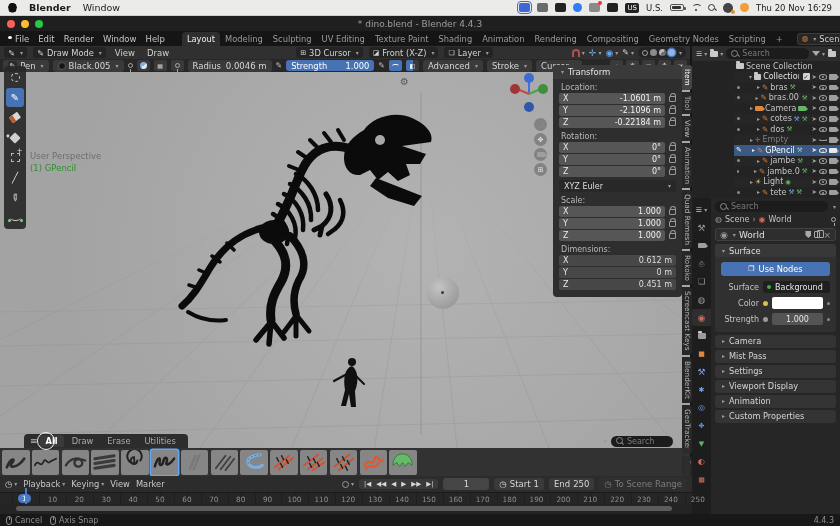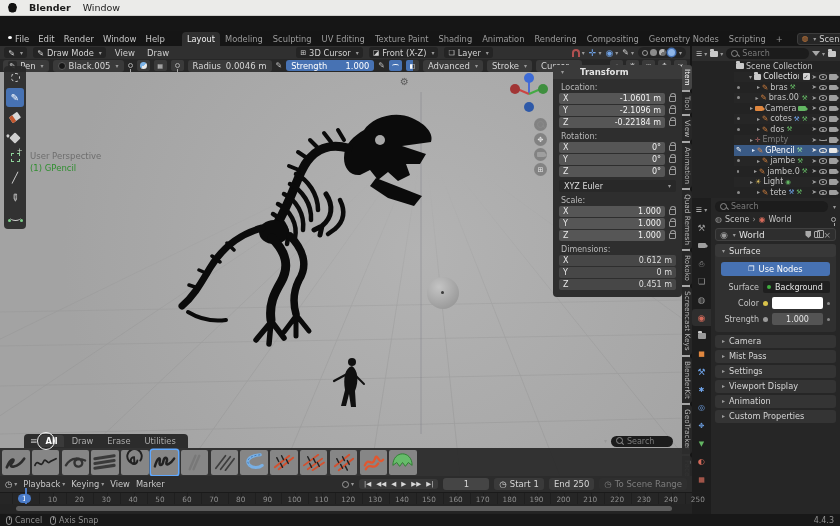--- a/index.html
+++ b/index.html
@@ -77,21 +77,21 @@
   .boxprim{width:9px;height:9px;border:1px dashed #8fd49a;position:relative;}
   .boxprim::after{content:'+';position:absolute;right:-4px;top:-7px;color:#cfe9cf;font-size:7px;}
   .curveic{width:11px;height:7px;border-bottom:1.6px solid #cfcfcf;border-radius:0 0 70% 70%;position:relative;}
   .curveic::before,.curveic::after{content:'';position:absolute;bottom:-2px;width:3px;height:3px;border-radius:50%;background:#7ed28a;}
   .curveic::before{left:-2px;} .curveic::after{right:-2px;}
   
   .navball{position:absolute;border-radius:50%;}
   .vbtn{position:absolute;width:13px;height:13px;border-radius:50%;background:rgba(96,96,96,.55);color:#e4e4e4;display:flex;align-items:center;justify-content:center;font-size:7px;}
   
   #npanel{left:553px;top:65px;width:129px;background:rgba(41,41,41,.96);border-radius:4px;padding:0 0 6px;}
-  #npanel .phead{height:14px;background:#3a3a3a;border-radius:4px 4px 0 0;display:flex;align-items:center;padding:0 6px;color:#e4e4e4;font-size:8.5px;gap:16px;font-weight:bold;}
+  #npanel .phead{height:14px;background:#3a3a3a;border-radius:4px 4px 0 0;display:flex;align-items:center;padding:0 6px;color:#e4e4e4;font-size:8.5px;gap:4px;}
   .nsec{color:#b9b9b9;font-size:8px;margin:4px 8px 1px;}
   .nrow{display:flex;align-items:center;margin:1px 6px;gap:3px;}
   .nfield{flex:1;background:#565656;border-radius:2px;height:11px;display:flex;align-items:center;justify-content:space-between;padding:0 4px;color:#f2f2f2;font-size:8px;}
   .nfield .ax{color:#e8e8e8;}
   .nfield.dimf{background:#474747;color:#ddd;justify-content:space-between;}
   .lock{width:7px;height:6px;border:1px solid #9a9a9a;border-radius:1px;position:relative;margin-left:1px;}
   .lock::before{content:'';position:absolute;left:0px;top:-4px;width:4px;height:3px;border:1px solid #9a9a9a;border-bottom:none;border-radius:3px 3px 0 0;}
   .ndrop{margin:3px 6px;background:#282828;border-radius:2px;height:12px;display:flex;align-items:center;justify-content:space-between;padding:0 5px;color:#dcdcdc;font-size:8px;}
   
   #vtabs{left:682px;top:65px;width:10px;display:flex;flex-direction:column;gap:2px;}
@@ -180,22 +180,44 @@
 </style>
 </head>
 <body>
 
 <div id="app">
 
   <div id="macbar" class="px">
     <span class="apple"></span>
     <b>Blender</b>
     <span>Window</span>
-  </div>
-
+    <span class="right">
+      <span class="mbi rec"></span>
+      <span class="mbi cam"></span>
+      <span class="mbi dark"></span>
+      <span class="mbi blue"></span>
+      <span class="mbi red"></span>
+      <span class="mbi dark"></span>
+      <span class="keycap">US</span>
+      <span>U.S.</span>
+      <span class="batt"></span>
+      <span class="wifi"></span>
+      <span class="mag"></span>
+      <span class="persona"></span>
+      <span class="orangedot"></span>
+      <span>Thu 20 Nov 16:29</span>
+    </span>
+  </div>
+
+  <div id="titlebar" class="px">
+    <span class="tl" style="background:#ff5f57"></span>
+    <span class="tl" style="background:#febc2e"></span>
+    <span class="tl" style="background:#28c840"></span>
+    <span id="titletext">* dino.blend - Blender 4.4.3</span>
+  </div>
 
   <div id="topbar" class="px">
     <span class="blogo"></span>
     <span>File</span>
     <span>Edit</span>
     <span>Render</span>
     <span>Window</span>
     <span>Help</span>
     <span class="wtabs">
       <span class="wtab active">Layout</span>

